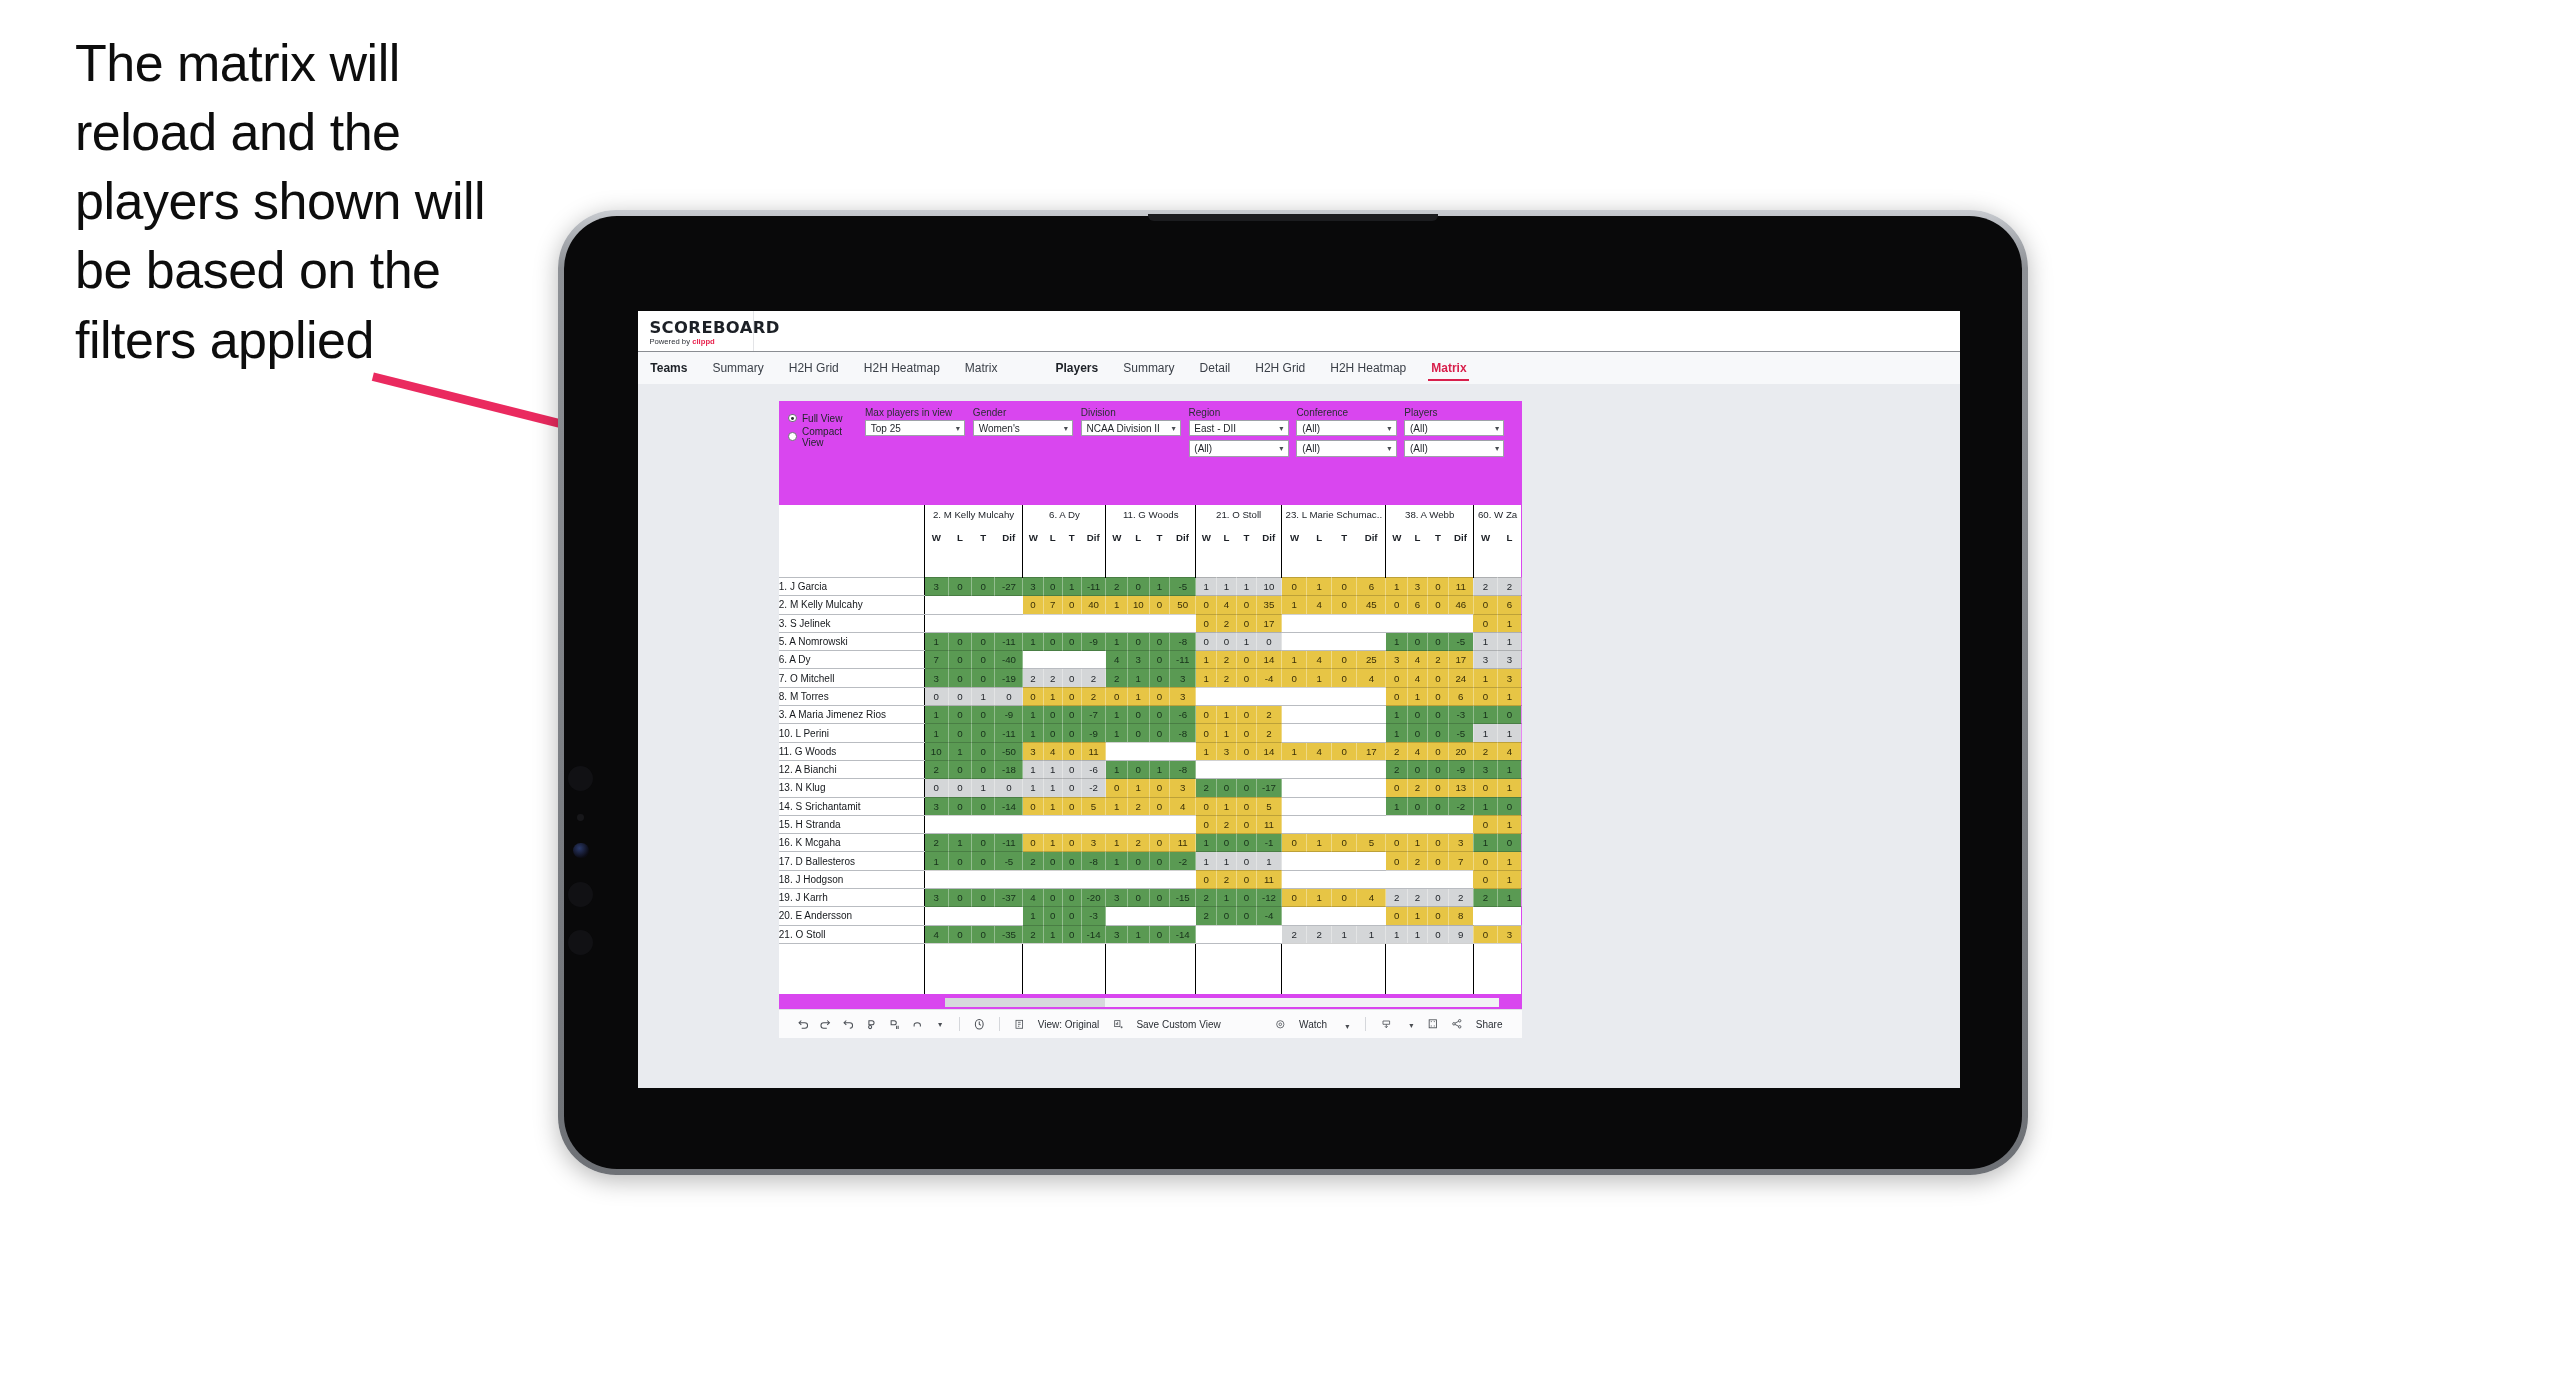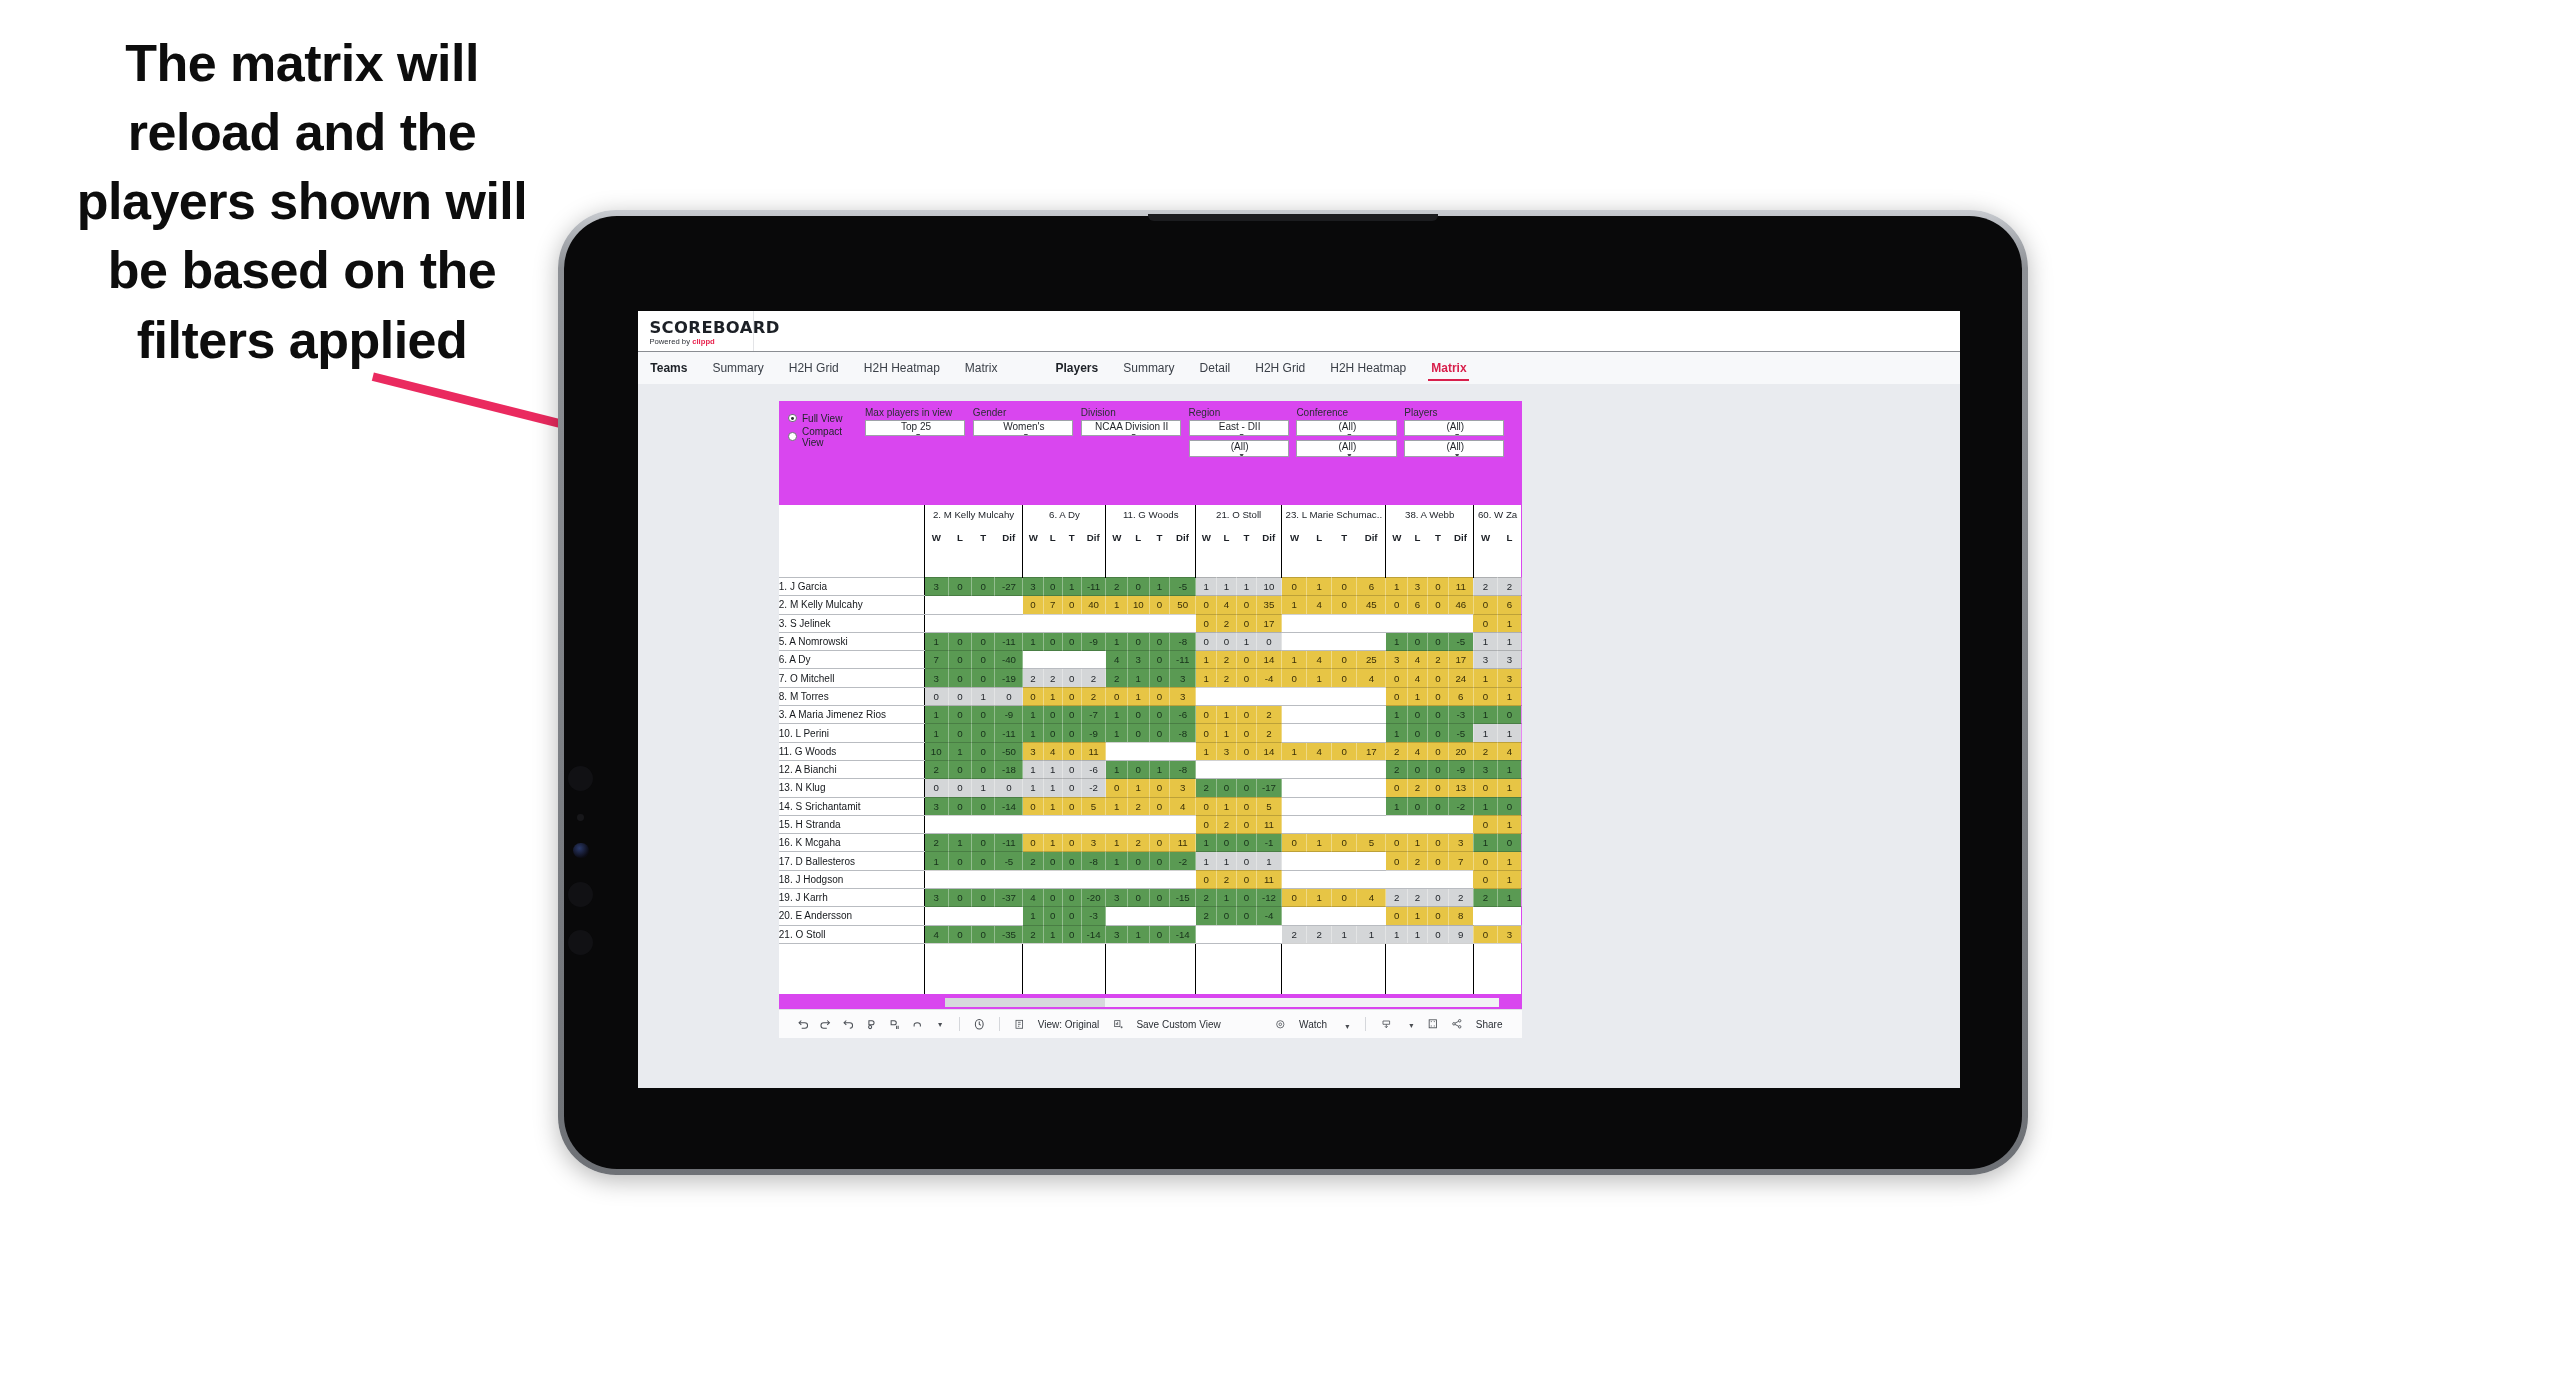--- a/index.html
+++ b/index.html
@@ -12,24 +12,23 @@
   }
 
   
   #annotation-text {
     position: absolute;
     left: 75px; top: 29px;
     width: 454px;
     font-size: 52px;
     line-height: 1.33;
     color: #0d0d0d;
-    font-weight: 700;
+    font-weight: 400;
     letter-spacing: -0.5px;
     white-space: pre-wrap;
-    text-align: center;
   }
   #annotation-arrow { position: absolute; left: 367px; top: 367px; width: 637px; height: 193px; }
 
   
   #tablet-device {
     position: absolute;
     left: 558px; top: 210px;
     width: 1470px; height: 965px;
     background: linear-gradient(180deg,#c9ccd1 0%, #a8abb0 3%, #8e9196 6%, #6e7176 100%);
     border-radius: 58px;
@@ -132,23 +131,23 @@
     content:""; position:absolute; left:1.9px; top:1.9px; width:2.9px; height:2.9px;
     border-radius:50%; background:#2c2f34;
   }
   .radio-label { font-size: 10px; color:#22262b; }
 
   .filter-col { margin-right: 7.7px; }
   .filter-col.wide { width: 106px; }
   .filter-label { font-size: 10px; color:#2a2e33; margin-bottom: 1.9px; line-height:1.1; }
   .filter-select {
     height: 16.4px; border: 1px solid #9ea2a8; background:#fff;
-    display:flex; align-items:center; justify-content:flex-start;
+    display:flex; align-items:center; justify-content:space-between;
     padding: 0 2.9px 0 4.8px; font-size:10px; color:#1f2328;
-    margin-bottom: 3.9px; cursor:pointer; white-space:nowrap; overflow:hidden;flex-direction:column;
+    margin-bottom: 3.9px; cursor:pointer; white-space:nowrap; overflow:hidden;
   }
   .caret { font-size: 6.8px; color:#4a4d52; margin-left:3.9px; }
 
   
   #matrix-scroll { position:absolute; left:0; right:0; top:104px; bottom:44px; overflow:hidden; }
   table#matrix { border-collapse: collapse; table-layout: fixed; font-size: 9.2px; }
   #matrix th, #matrix td { padding:0; margin:0; }
 
   .corner-cell { width: 166px; background:#fff; }
   .grp-head {

